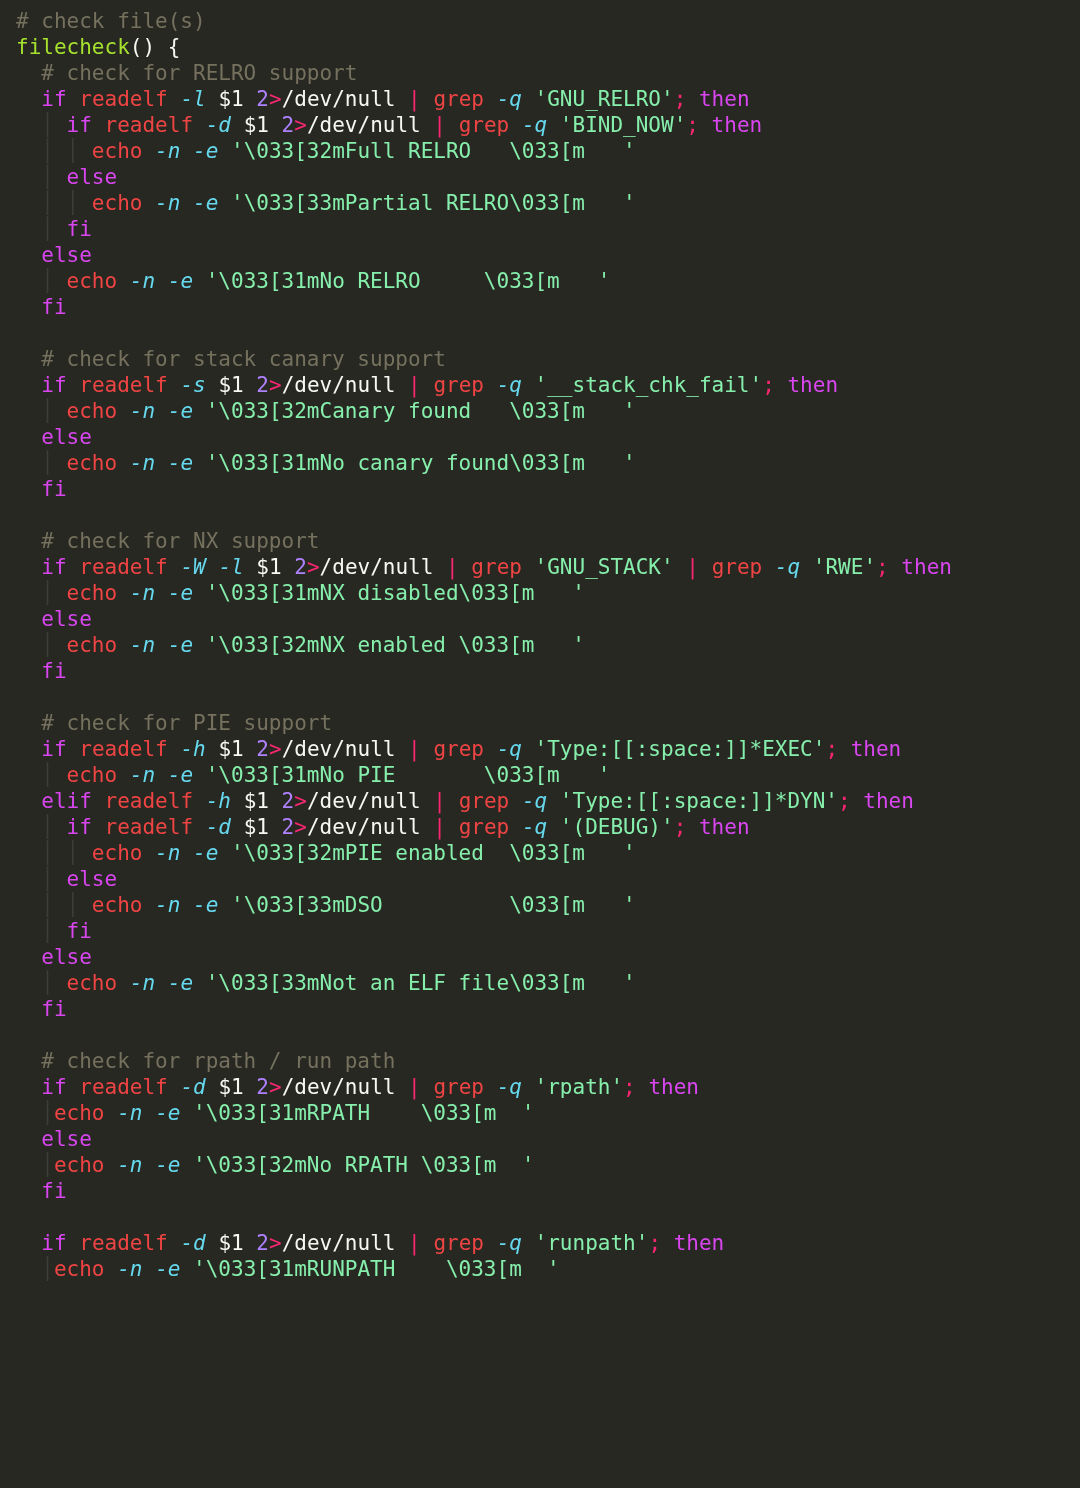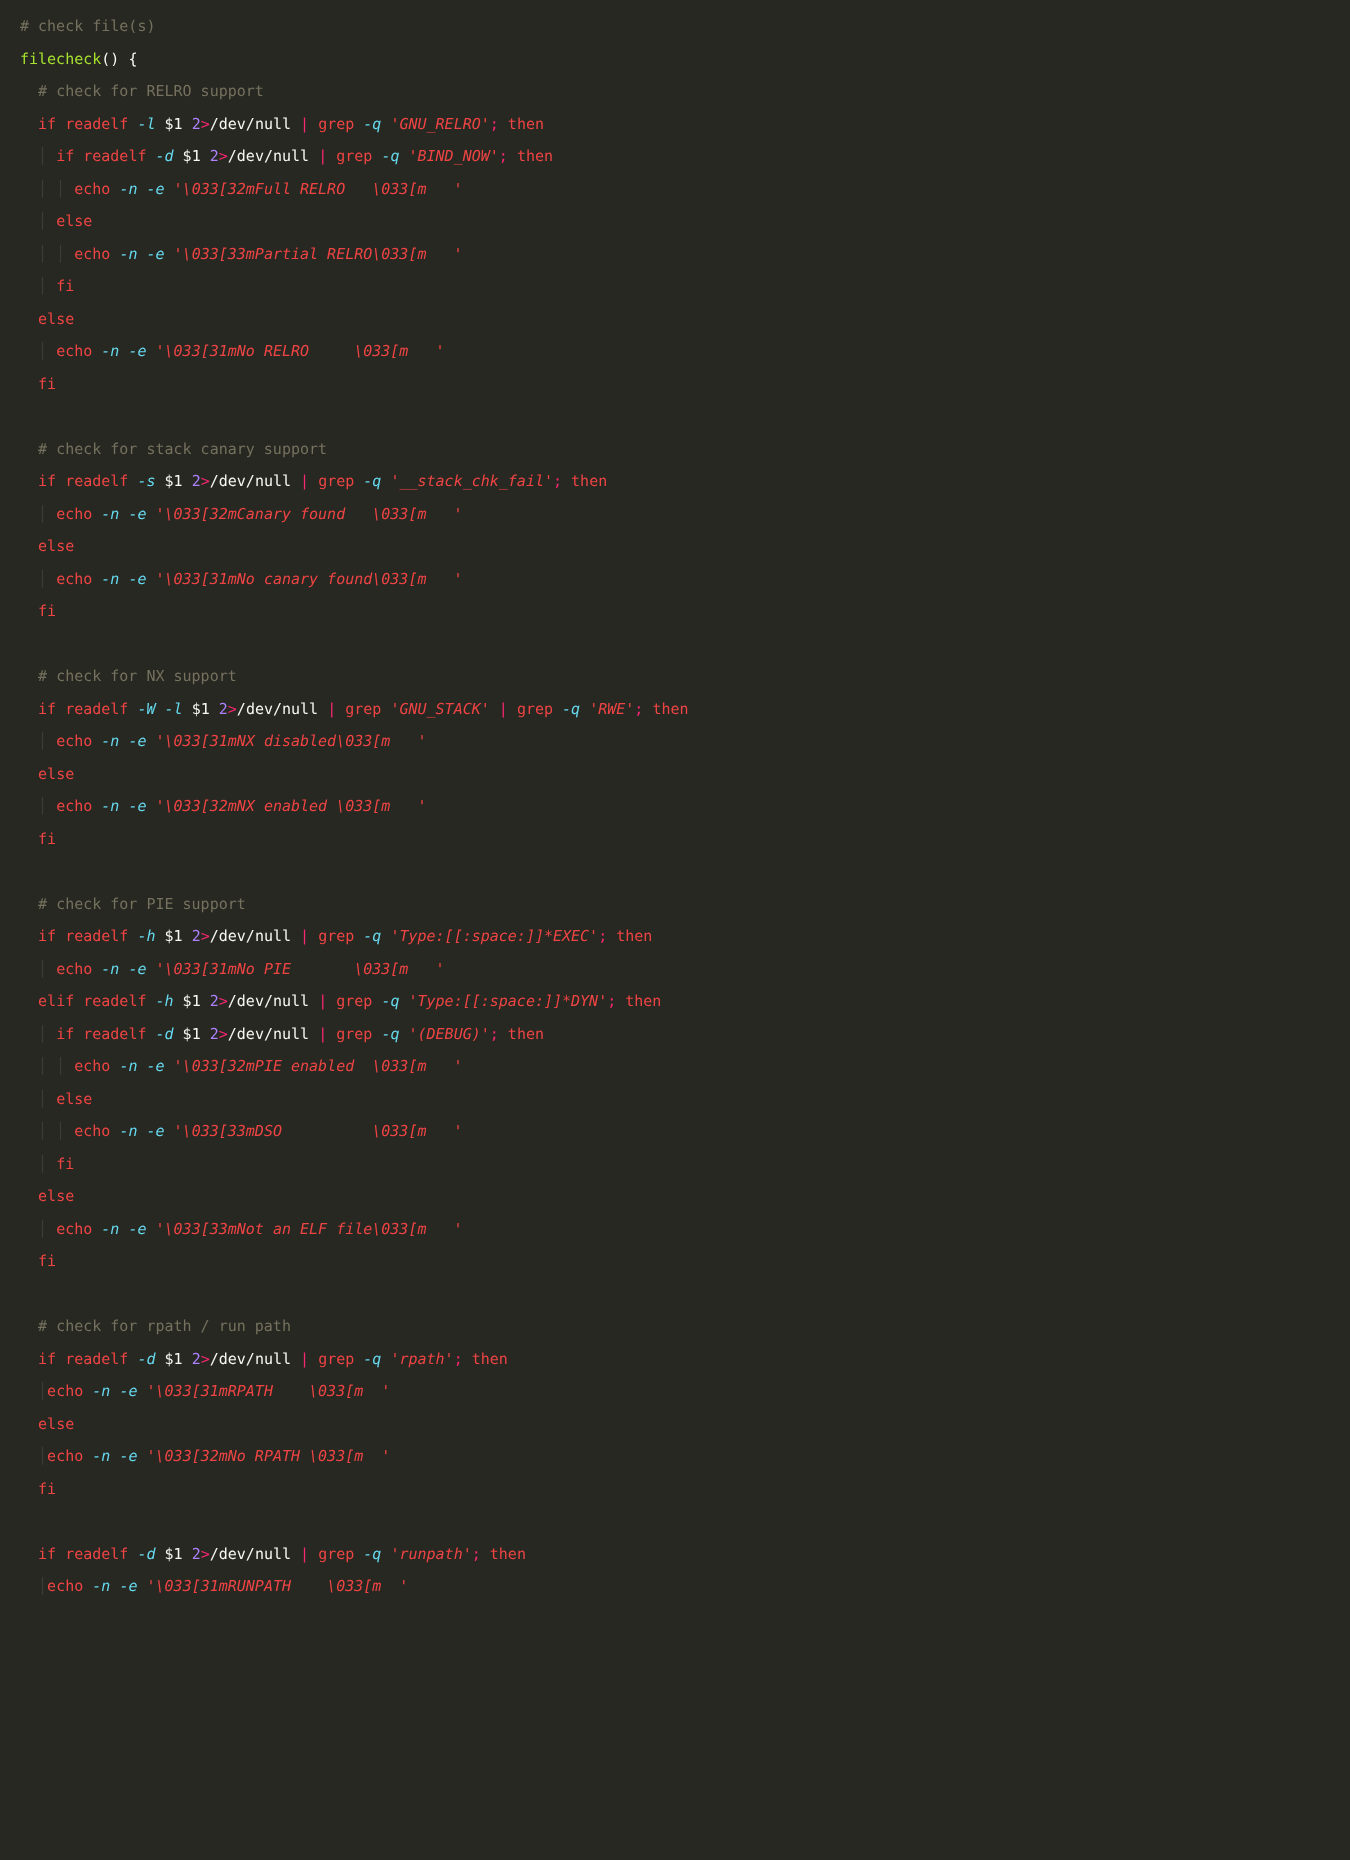--- a/index.html
+++ b/index.html
@@ -5,35 +5,35 @@
   html, body {
     margin: 0;
     padding: 0;
     background: #272822;
     width: 1080px;
   }
   pre.code {
     margin: 0;
     padding: 8px 12px 12px 12px;
     font-family: "Menlo", "Consolas", "DejaVu Sans Mono", monospace;
-    font-size: 12px;
+    font-size: 21px;
     line-height: 26px;
     color: #f8f8f2;
     white-space: pre;
     tab-size: 2;
   }
   .line { display: block; position: relative; padding-left: 4px; }
   .guide { color: #3b3d36; }
   .c-comment { color: #75715e; }
   .c-func    { color: #a6e22e; }
   .c-white   { color: #f8f8f2; }
-  .c-kw      { color: #ef4444; } 
+  .c-kw      { color: #d946ef; } 
   .c-cmd     { color: #ef4444; } 
   .c-flag    { color: #66d9ef; font-style: italic; }
   .c-var     { color: #f8f8f2; }
   .c-num     { color: #ae81ff; }
   .c-op      { color: #f92672; } 
-  .c-str     { color: #ef4444; font-style: italic; }
+  .c-str     { color: #86efac; }
 </style>
 </head>
 <body>
 
 <pre class="code" id="code"><span class="line"><span class="c-comment"># check file(s)</span></span><span class="line"><span class="c-func">filecheck</span><span class="c-white">() {</span></span><span class="line"><span class="guide">  </span><span class="c-comment"># check for RELRO support</span></span><span class="line"><span class="guide">  </span><span class="c-kw">if</span><span class="c-white"> </span><span class="c-cmd">readelf</span><span class="c-white"> </span><span class="c-flag">-l</span><span class="c-white"> </span><span class="c-var">$1</span><span class="c-white"> </span><span class="c-num">2</span><span class="c-op">&gt;</span><span class="c-white">/dev/null </span><span class="c-op">|</span><span class="c-white"> </span><span class="c-cmd">grep</span><span class="c-white"> </span><span class="c-flag">-q</span><span class="c-white"> </span><span class="c-str">'GNU_RELRO'</span><span class="c-op">;</span><span class="c-white"> </span><span class="c-kw">then</span></span><span class="line"><span class="guide">  │ </span><span class="c-kw">if</span><span class="c-white"> </span><span class="c-cmd">readelf</span><span class="c-white"> </span><span class="c-flag">-d</span><span class="c-white"> </span><span class="c-var">$1</span><span class="c-white"> </span><span class="c-num">2</span><span class="c-op">&gt;</span><span class="c-white">/dev/null </span><span class="c-op">|</span><span class="c-white"> </span><span class="c-cmd">grep</span><span class="c-white"> </span><span class="c-flag">-q</span><span class="c-white"> </span><span class="c-str">'BIND_NOW'</span><span class="c-op">;</span><span class="c-white"> </span><span class="c-kw">then</span></span><span class="line"><span class="guide">  │ │ </span><span class="c-cmd">echo</span><span class="c-white"> </span><span class="c-flag">-n</span><span class="c-white"> </span><span class="c-flag">-e</span><span class="c-white"> </span><span class="c-str">'\033[32mFull RELRO   \033[m   '</span></span><span class="line"><span class="guide">  │ </span><span class="c-kw">else</span></span><span class="line"><span class="guide">  │ │ </span><span class="c-cmd">echo</span><span class="c-white"> </span><span class="c-flag">-n</span><span class="c-white"> </span><span class="c-flag">-e</span><span class="c-white"> </span><span class="c-str">'\033[33mPartial RELRO\033[m   '</span></span><span class="line"><span class="guide">  │ </span><span class="c-kw">fi</span></span><span class="line"><span class="guide">  </span><span class="c-kw">else</span></span><span class="line"><span class="guide">  │ </span><span class="c-cmd">echo</span><span class="c-white"> </span><span class="c-flag">-n</span><span class="c-white"> </span><span class="c-flag">-e</span><span class="c-white"> </span><span class="c-str">'\033[31mNo RELRO     \033[m   '</span></span><span class="line"><span class="guide">  </span><span class="c-kw">fi</span></span><span class="line"><span class="c-white"> </span></span><span class="line"><span class="guide">  </span><span class="c-comment"># check for stack canary support</span></span><span class="line"><span class="guide">  </span><span class="c-kw">if</span><span class="c-white"> </span><span class="c-cmd">readelf</span><span class="c-white"> </span><span class="c-flag">-s</span><span class="c-white"> </span><span class="c-var">$1</span><span class="c-white"> </span><span class="c-num">2</span><span class="c-op">&gt;</span><span class="c-white">/dev/null </span><span class="c-op">|</span><span class="c-white"> </span><span class="c-cmd">grep</span><span class="c-white"> </span><span class="c-flag">-q</span><span class="c-white"> </span><span class="c-str">'__stack_chk_fail'</span><span class="c-op">;</span><span class="c-white"> </span><span class="c-kw">then</span></span><span class="line"><span class="guide">  │ </span><span class="c-cmd">echo</span><span class="c-white"> </span><span class="c-flag">-n</span><span class="c-white"> </span><span class="c-flag">-e</span><span class="c-white"> </span><span class="c-str">'\033[32mCanary found   \033[m   '</span></span><span class="line"><span class="guide">  </span><span class="c-kw">else</span></span><span class="line"><span class="guide">  │ </span><span class="c-cmd">echo</span><span class="c-white"> </span><span class="c-flag">-n</span><span class="c-white"> </span><span class="c-flag">-e</span><span class="c-white"> </span><span class="c-str">'\033[31mNo canary found\033[m   '</span></span><span class="line"><span class="guide">  </span><span class="c-kw">fi</span></span><span class="line"><span class="c-white"> </span></span><span class="line"><span class="guide">  </span><span class="c-comment"># check for NX support</span></span><span class="line"><span class="guide">  </span><span class="c-kw">if</span><span class="c-white"> </span><span class="c-cmd">readelf</span><span class="c-white"> </span><span class="c-flag">-W</span><span class="c-white"> </span><span class="c-flag">-l</span><span class="c-white"> </span><span class="c-var">$1</span><span class="c-white"> </span><span class="c-num">2</span><span class="c-op">&gt;</span><span class="c-white">/dev/null </span><span class="c-op">|</span><span class="c-white"> </span><span class="c-cmd">grep</span><span class="c-white"> </span><span class="c-str">'GNU_STACK'</span><span class="c-white"> </span><span class="c-op">|</span><span class="c-white"> </span><span class="c-cmd">grep</span><span class="c-white"> </span><span class="c-flag">-q</span><span class="c-white"> </span><span class="c-str">'RWE'</span><span class="c-op">;</span><span class="c-white"> </span><span class="c-kw">then</span></span><span class="line"><span class="guide">  │ </span><span class="c-cmd">echo</span><span class="c-white"> </span><span class="c-flag">-n</span><span class="c-white"> </span><span class="c-flag">-e</span><span class="c-white"> </span><span class="c-str">'\033[31mNX disabled\033[m   '</span></span><span class="line"><span class="guide">  </span><span class="c-kw">else</span></span><span class="line"><span class="guide">  │ </span><span class="c-cmd">echo</span><span class="c-white"> </span><span class="c-flag">-n</span><span class="c-white"> </span><span class="c-flag">-e</span><span class="c-white"> </span><span class="c-str">'\033[32mNX enabled \033[m   '</span></span><span class="line"><span class="guide">  </span><span class="c-kw">fi</span></span><span class="line"><span class="c-white"> </span></span><span class="line"><span class="guide">  </span><span class="c-comment"># check for PIE support</span></span><span class="line"><span class="guide">  </span><span class="c-kw">if</span><span class="c-white"> </span><span class="c-cmd">readelf</span><span class="c-white"> </span><span class="c-flag">-h</span><span class="c-white"> </span><span class="c-var">$1</span><span class="c-white"> </span><span class="c-num">2</span><span class="c-op">&gt;</span><span class="c-white">/dev/null </span><span class="c-op">|</span><span class="c-white"> </span><span class="c-cmd">grep</span><span class="c-white"> </span><span class="c-flag">-q</span><span class="c-white"> </span><span class="c-str">'Type:[[:space:]]*EXEC'</span><span class="c-op">;</span><span class="c-white"> </span><span class="c-kw">then</span></span><span class="line"><span class="guide">  │ </span><span class="c-cmd">echo</span><span class="c-white"> </span><span class="c-flag">-n</span><span class="c-white"> </span><span class="c-flag">-e</span><span class="c-white"> </span><span class="c-str">'\033[31mNo PIE       \033[m   '</span></span><span class="line"><span class="guide">  </span><span class="c-kw">elif</span><span class="c-white"> </span><span class="c-cmd">readelf</span><span class="c-white"> </span><span class="c-flag">-h</span><span class="c-white"> </span><span class="c-var">$1</span><span class="c-white"> </span><span class="c-num">2</span><span class="c-op">&gt;</span><span class="c-white">/dev/null </span><span class="c-op">|</span><span class="c-white"> </span><span class="c-cmd">grep</span><span class="c-white"> </span><span class="c-flag">-q</span><span class="c-white"> </span><span class="c-str">'Type:[[:space:]]*DYN'</span><span class="c-op">;</span><span class="c-white"> </span><span class="c-kw">then</span></span><span class="line"><span class="guide">  │ </span><span class="c-kw">if</span><span class="c-white"> </span><span class="c-cmd">readelf</span><span class="c-white"> </span><span class="c-flag">-d</span><span class="c-white"> </span><span class="c-var">$1</span><span class="c-white"> </span><span class="c-num">2</span><span class="c-op">&gt;</span><span class="c-white">/dev/null </span><span class="c-op">|</span><span class="c-white"> </span><span class="c-cmd">grep</span><span class="c-white"> </span><span class="c-flag">-q</span><span class="c-white"> </span><span class="c-str">'(DEBUG)'</span><span class="c-op">;</span><span class="c-white"> </span><span class="c-kw">then</span></span><span class="line"><span class="guide">  │ │ </span><span class="c-cmd">echo</span><span class="c-white"> </span><span class="c-flag">-n</span><span class="c-white"> </span><span class="c-flag">-e</span><span class="c-white"> </span><span class="c-str">'\033[32mPIE enabled  \033[m   '</span></span><span class="line"><span class="guide">  │ </span><span class="c-kw">else</span></span><span class="line"><span class="guide">  │ │ </span><span class="c-cmd">echo</span><span class="c-white"> </span><span class="c-flag">-n</span><span class="c-white"> </span><span class="c-flag">-e</span><span class="c-white"> </span><span class="c-str">'\033[33mDSO          \033[m   '</span></span><span class="line"><span class="guide">  │ </span><span class="c-kw">fi</span></span><span class="line"><span class="guide">  </span><span class="c-kw">else</span></span><span class="line"><span class="guide">  │ </span><span class="c-cmd">echo</span><span class="c-white"> </span><span class="c-flag">-n</span><span class="c-white"> </span><span class="c-flag">-e</span><span class="c-white"> </span><span class="c-str">'\033[33mNot an ELF file\033[m   '</span></span><span class="line"><span class="guide">  </span><span class="c-kw">fi</span></span><span class="line"><span class="c-white"> </span></span><span class="line"><span class="guide">  </span><span class="c-comment"># check for rpath / run path</span></span><span class="line"><span class="guide">  </span><span class="c-kw">if</span><span class="c-white"> </span><span class="c-cmd">readelf</span><span class="c-white"> </span><span class="c-flag">-d</span><span class="c-white"> </span><span class="c-var">$1</span><span class="c-white"> </span><span class="c-num">2</span><span class="c-op">&gt;</span><span class="c-white">/dev/null </span><span class="c-op">|</span><span class="c-white"> </span><span class="c-cmd">grep</span><span class="c-white"> </span><span class="c-flag">-q</span><span class="c-white"> </span><span class="c-str">'rpath'</span><span class="c-op">;</span><span class="c-white"> </span><span class="c-kw">then</span></span><span class="line"><span class="guide">  │</span><span class="c-cmd">echo</span><span class="c-white"> </span><span class="c-flag">-n</span><span class="c-white"> </span><span class="c-flag">-e</span><span class="c-white"> </span><span class="c-str">'\033[31mRPATH    \033[m  '</span></span><span class="line"><span class="guide">  </span><span class="c-kw">else</span></span><span class="line"><span class="guide">  │</span><span class="c-cmd">echo</span><span class="c-white"> </span><span class="c-flag">-n</span><span class="c-white"> </span><span class="c-flag">-e</span><span class="c-white"> </span><span class="c-str">'\033[32mNo RPATH \033[m  '</span></span><span class="line"><span class="guide">  </span><span class="c-kw">fi</span></span><span class="line"><span class="c-white"> </span></span><span class="line"><span class="guide">  </span><span class="c-kw">if</span><span class="c-white"> </span><span class="c-cmd">readelf</span><span class="c-white"> </span><span class="c-flag">-d</span><span class="c-white"> </span><span class="c-var">$1</span><span class="c-white"> </span><span class="c-num">2</span><span class="c-op">&gt;</span><span class="c-white">/dev/null </span><span class="c-op">|</span><span class="c-white"> </span><span class="c-cmd">grep</span><span class="c-white"> </span><span class="c-flag">-q</span><span class="c-white"> </span><span class="c-str">'runpath'</span><span class="c-op">;</span><span class="c-white"> </span><span class="c-kw">then</span></span><span class="line"><span class="guide">  │</span><span class="c-cmd">echo</span><span class="c-white"> </span><span class="c-flag">-n</span><span class="c-white"> </span><span class="c-flag">-e</span><span class="c-white"> </span><span class="c-str">'\033[31mRUNPATH    \033[m  '</span></span></pre>
 
 </body></html>

